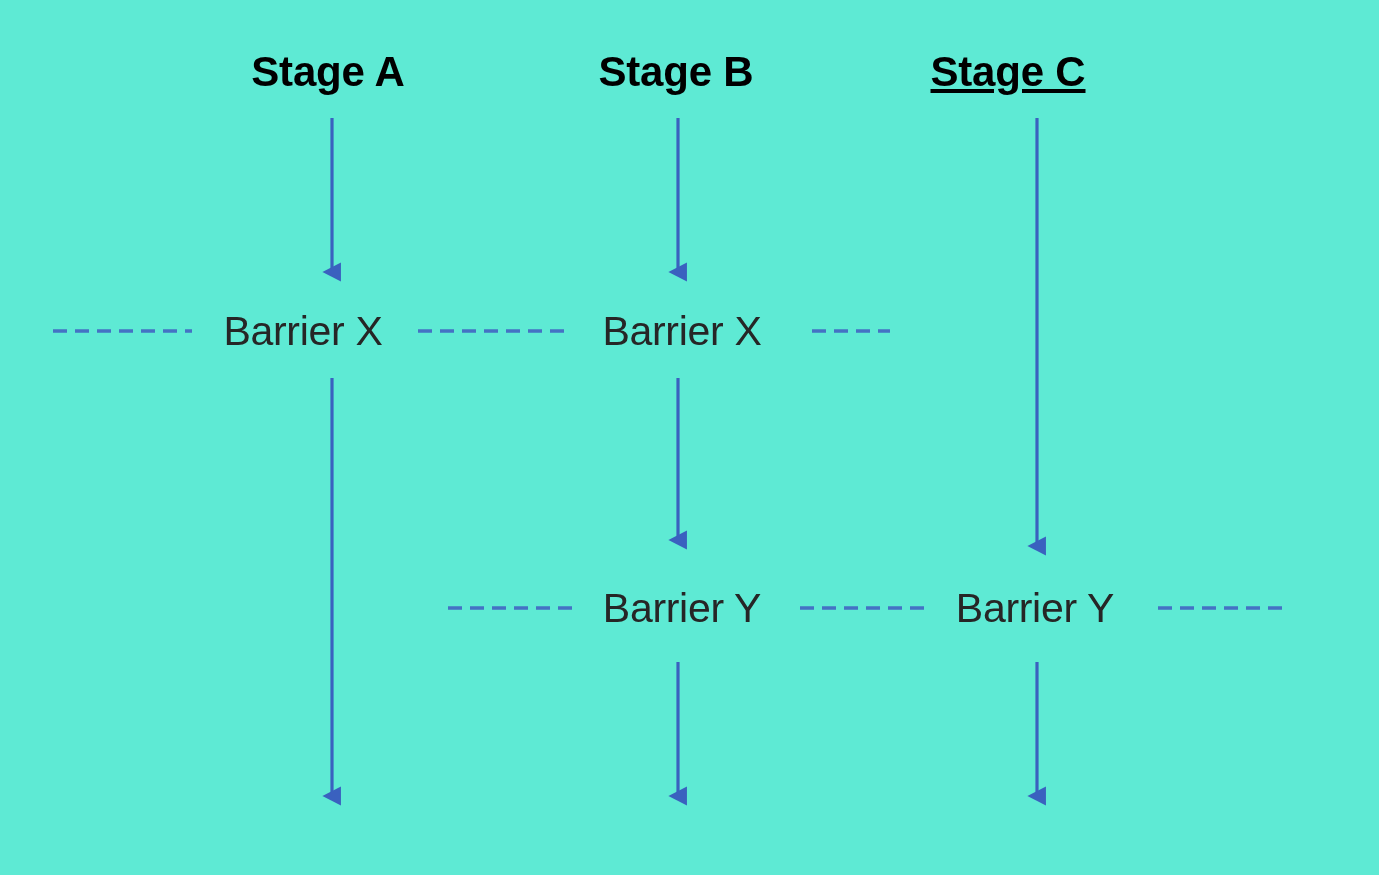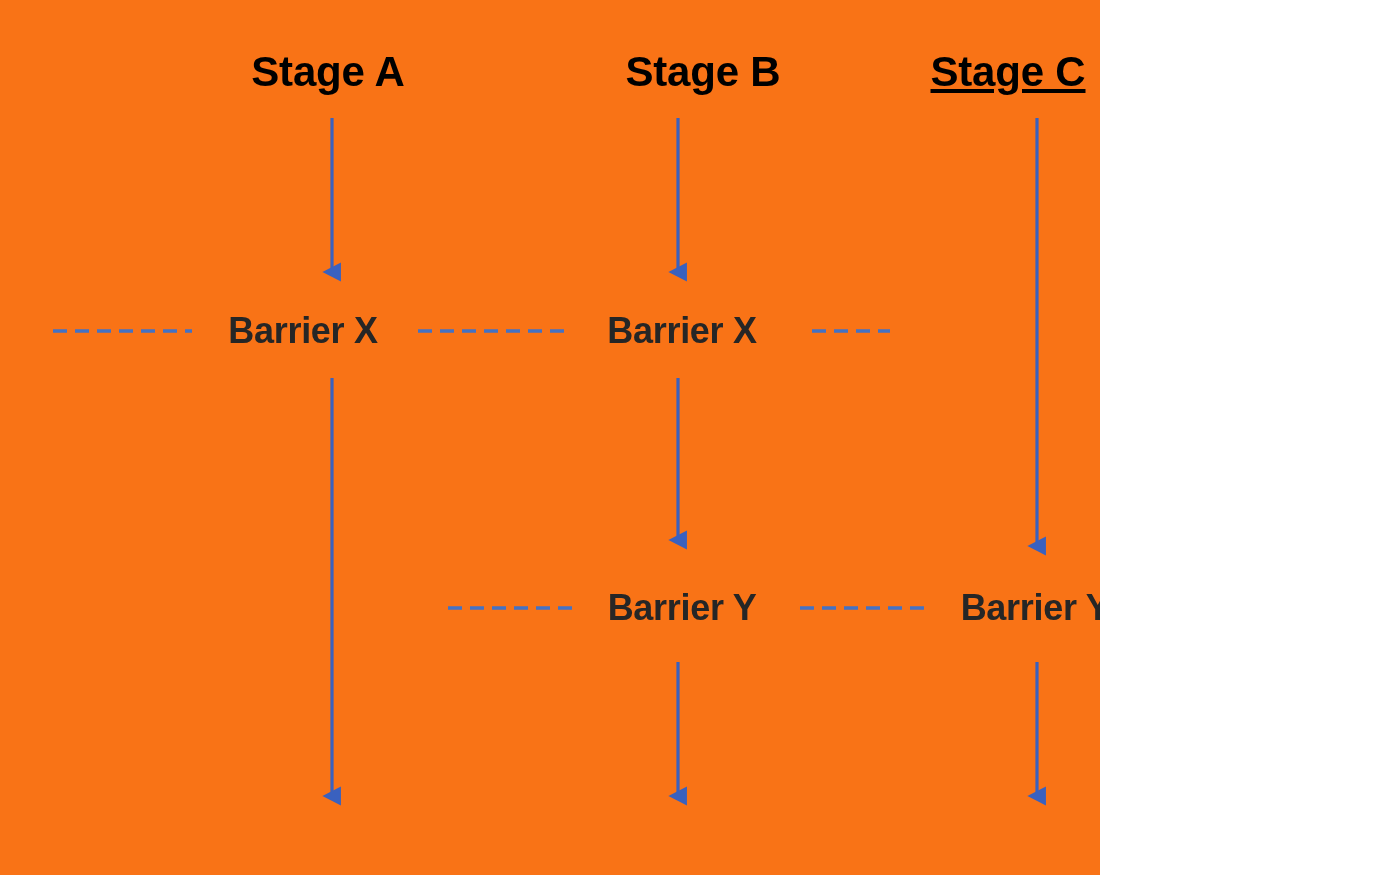--- a/index.html
+++ b/index.html
@@ -6,23 +6,23 @@
   html, body {
     margin: 0;
     padding: 0;
     background: #ffffff;
   }
   body {
     font-family: "Liberation Sans", sans-serif;
   }
   #canvas {
     position: relative;
-    width: 1100px;
+    width: 1379px;
     height: 875px;
-    background: #f97316;
+    background: #5eead4;
     overflow: hidden;
   }
   #diagram-svg {
     position: absolute;
     left: 0;
     top: 0;
     width: 1379px;
     height: 875px;
   }
   .stage-title {
@@ -32,22 +32,22 @@
     font-size: 42px;
     line-height: 48px;
     color: #000000;
     white-space: nowrap;
     transform: translateX(-50%);
     letter-spacing: -0.2px;
   }
   .barrier-label {
     position: absolute;
     font-family: "Liberation Sans", sans-serif;
-    font-weight: bold;
-    font-size: 36px;
+    font-weight: normal;
+    font-size: 41px;
     line-height: 48px;
     color: #262626;
     white-space: nowrap;
     transform: translate(-50%, -50%);
     letter-spacing: -0.3px;
   }
 </style>
 </head>
 <body>
 
@@ -74,21 +74,21 @@
         <line x1="418" y1="331" x2="568" y2="331" stroke="#4472C4" stroke-width="3.4" stroke-dasharray="14 8" stroke-linecap="butt"></line>
         <line x1="812" y1="331" x2="890" y2="331" stroke="#4472C4" stroke-width="3.4" stroke-dasharray="14 8" stroke-linecap="butt"></line>
         <line x1="448" y1="608" x2="572" y2="608" stroke="#4472C4" stroke-width="3.4" stroke-dasharray="14 8" stroke-linecap="butt"></line>
         <line x1="800" y1="608" x2="925" y2="608" stroke="#4472C4" stroke-width="3.4" stroke-dasharray="14 8" stroke-linecap="butt"></line>
         <line x1="1158" y1="608" x2="1283" y2="608" stroke="#4472C4" stroke-width="3.4" stroke-dasharray="14 8" stroke-linecap="butt"></line>
       </g>
   </svg>
 
   <div id="titles-layer">
       <div class="stage-title" style="left: 328px; top: 48px;">Stage A</div>
-      <div class="stage-title" style="left: 703px; top: 48px;">Stage B</div>
+      <div class="stage-title" style="left: 676px; top: 48px;">Stage B</div>
       <div class="stage-title" style="left: 1008px; top: 48px; text-decoration: underline;">Stage C</div>
     </div>
   <div id="labels-layer">
       <div class="barrier-label" style="left: 303px; top: 331px;">Barrier X</div>
       <div class="barrier-label" style="left: 682px; top: 331px;">Barrier X</div>
       <div class="barrier-label" style="left: 682px; top: 608px;">Barrier Y</div>
       <div class="barrier-label" style="left: 1035px; top: 608px;">Barrier Y</div>
     </div>
 
 </div>

